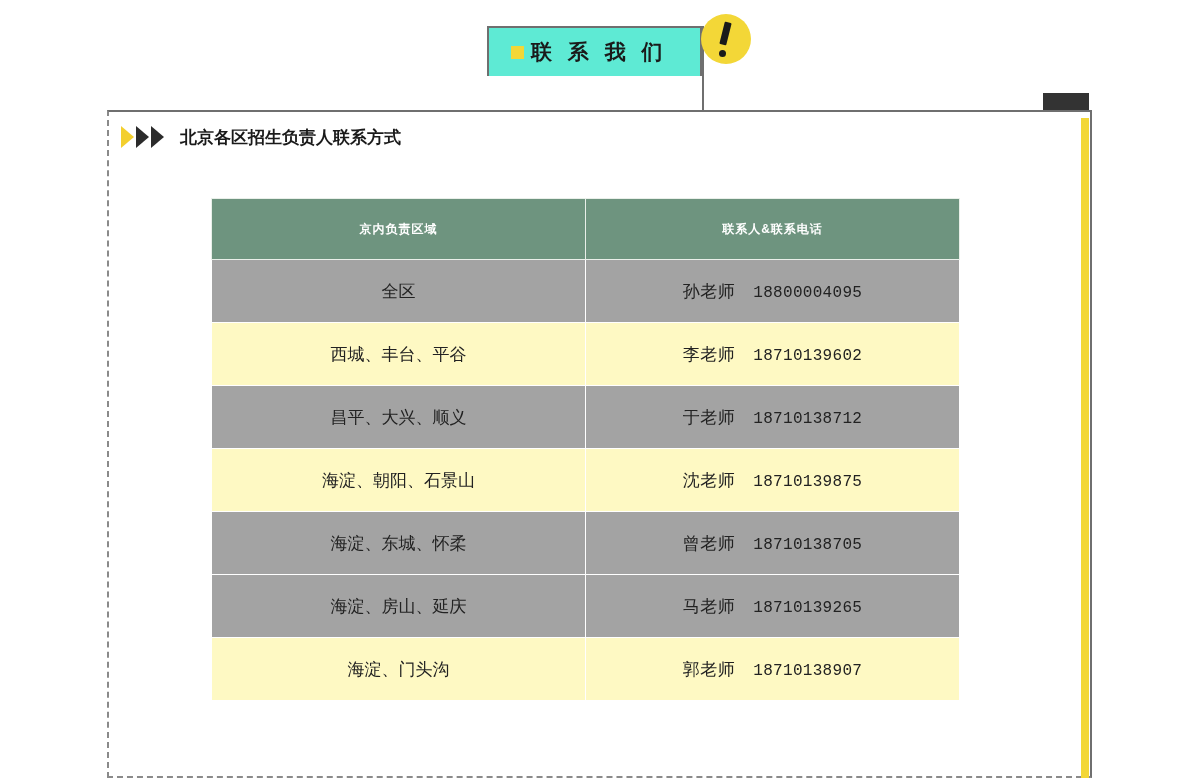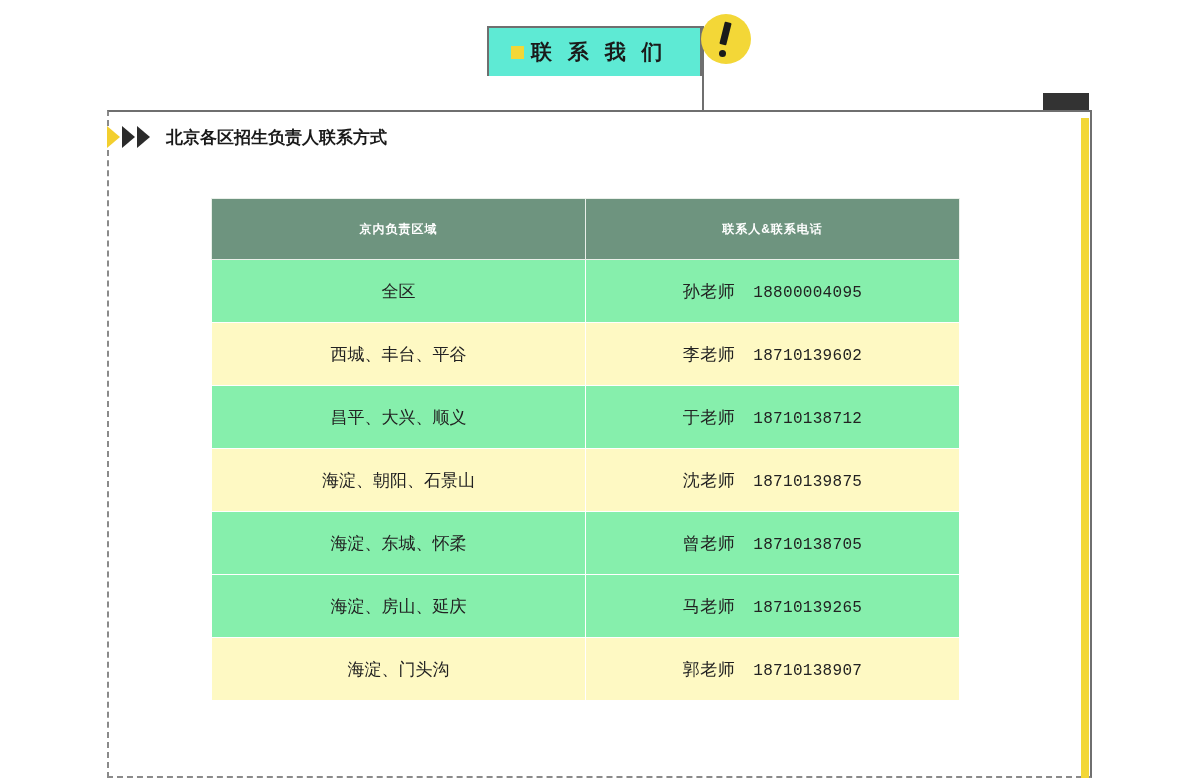--- a/index.html
+++ b/index.html
@@ -113,21 +113,21 @@
     left: 1043px;
     top: 93px;
     width: 46px;
     height: 17px;
     background: #333333;
   }
 
   
   .heading {
     position: absolute;
-    left: 107px;
+    left: 121px;
     top: 120px;
     width: 600px;
     height: 34px;
     display: flex;
     align-items: center;
   }
   .chev {
     display: inline-block;
     width: 0;
     height: 0;
@@ -173,21 +173,21 @@
     border: 1px solid #e9efe9;
   }
   table.contact-table td {
     height: 60px;
     text-align: center;
     font-size: 17px;
     color: #222222;
     border: 1px solid #ffffff;
     white-space: nowrap;
   }
-  table.contact-table tr.even td { background: #86efac; }
+  table.contact-table tr.even td { background: #a3a3a3; }
   table.contact-table tr.odd  td { background: #fef9c3; }
 
   .name { letter-spacing: 0.5px; }
   .phone {
     font-family: Liberation Mono, monospace;
     font-size: 16px;
     letter-spacing: 0.3px;
     margin-left: 18px;
   }
 </style>

